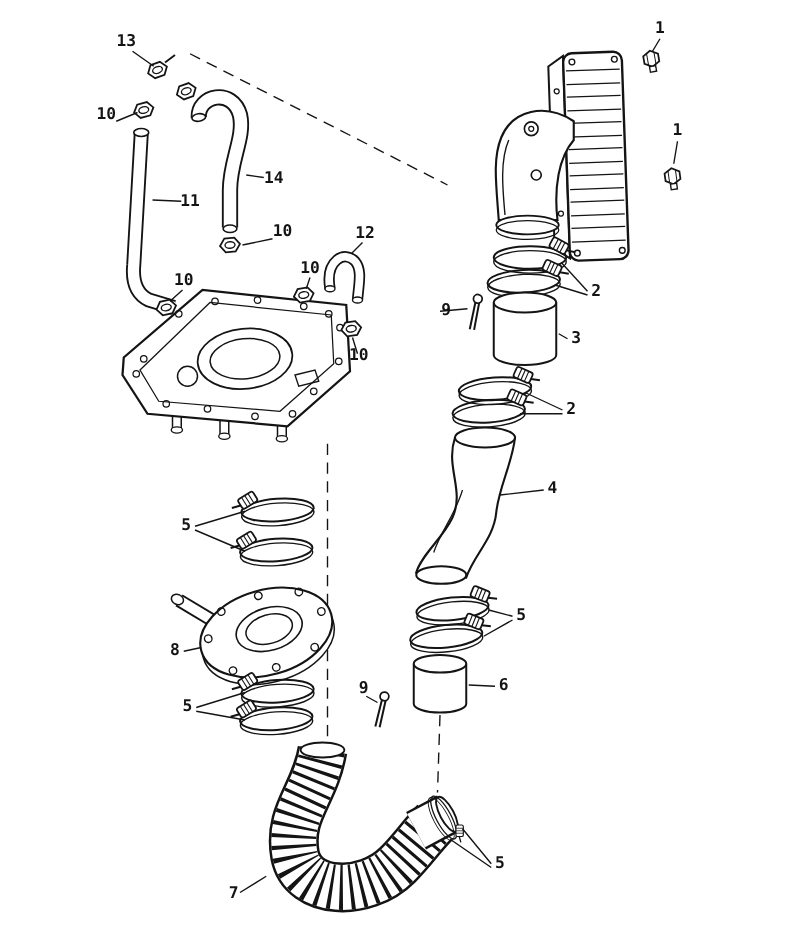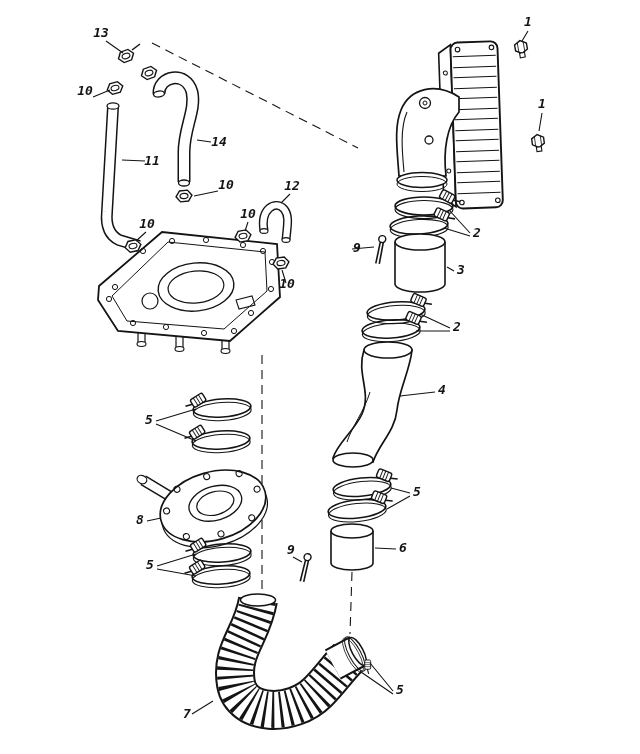--- a/index.html
+++ b/index.html
@@ -1,21 +1,20 @@
 <!DOCTYPE html>
 <html><head>
 <meta charset="utf-8">
 <title>Exploded Parts Diagram</title>
 <style>
   html,body{margin:0;padding:0;background:#fff;}
   .stage{
     width:640px;height:754px;position:relative;background:#ffffff;
     font-family:"DejaVu Sans Mono","Liberation Mono",monospace;
     overflow:hidden;
-    font-style:italic;
   }
   svg{display:block;}
   svg text{
     font-family:"DejaVu Sans Mono","Liberation Mono",monospace;
     font-weight:bold;font-size:13px;fill:#141414;text-anchor:middle;
   }
   .ln{stroke:#141414;fill:none;}
 </style>
 </head>
 <body>

